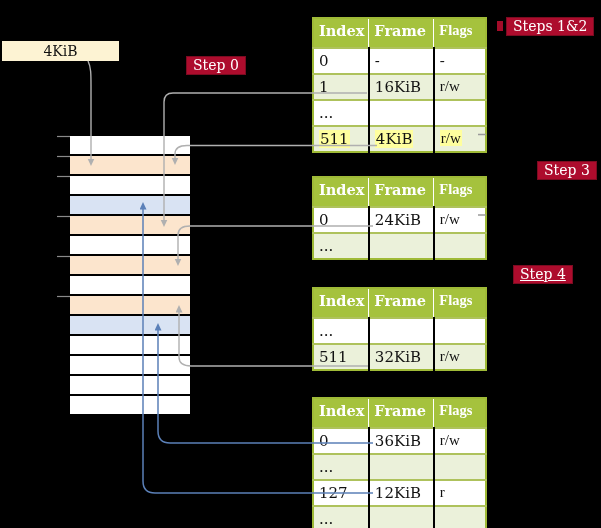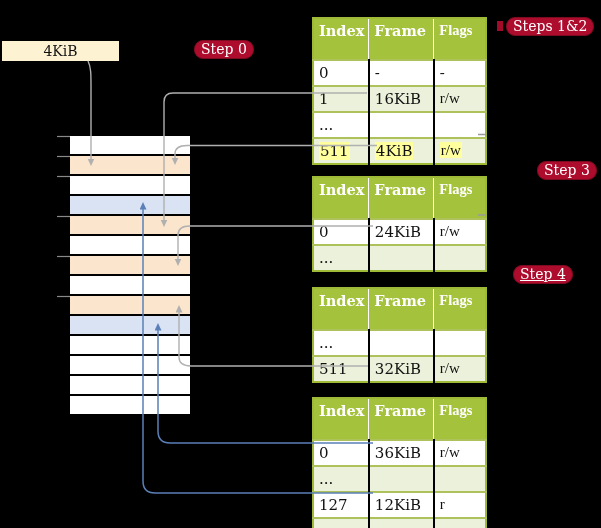--- a/index.html
+++ b/index.html
@@ -9,41 +9,41 @@
   }
   
   .page-box{
     position:absolute;left:2px;top:41px;width:117px;height:20px;
     background:#fdf3d3;color:#111;font-size:14px;
     display:flex;align-items:center;justify-content:center;
   }
   
   .chip{
     position:absolute;background:#ad0c2d;border:1.5px solid #7c0b21;
-    border-radius:9px;color:#fff;font-size:14px;line-height:17px;
+    border-radius:0;color:#fff;font-size:14px;line-height:17px;
     padding:0 6px;white-space:nowrap;
   }
   .chip-frag{
     position:absolute;left:497px;top:21px;width:6px;height:10px;
     background:#a30c29;
   }
   
   .memcol{position:absolute;left:70px;top:136px;width:120px;}
   .memrow{height:20px;box-sizing:border-box;border-bottom:2px solid #000;}
   .memrow.white{background:#ffffff;}
   .memrow.peach{background:#fce5cd;}
   .memrow.blue{background:#d9e3f3;}
   
   table.ptable{
     position:absolute;left:312px;border-collapse:collapse;
     background:#fff;border:2px solid #9fba37;table-layout:fixed;
   }
   .ptable th{
     background:#a5c23d;color:#fff;font-weight:bold;font-size:14.5px;
-    text-align:left;padding:3px 4px 20px 5px;border:1.5px solid #fff;
+    text-align:left;padding:3px 4px 8px 5px;border:1.5px solid #fff;
     white-space:nowrap;overflow:hidden;
   }
   .ptable td{
     font-size:15px;color:#111;text-align:left;padding:1px 4px 2px 5px;
     height:21px;border-top:2px solid #aec25c;border-right:2px solid #000;
     white-space:nowrap;overflow:hidden;
   }
   .ptable td:last-child{border-right:none;}
   .ptable tr.alt td{background:#ebf1da;}
   .c1{width:44px;}.c2{width:54px;margin-top:19px;}.c3{width:41px;font-family:Liberation Serif, serif;}
@@ -54,21 +54,21 @@
 <body>
 
 <div class="canvas">
 
   <div class="page-box">
     <span>4KiB</span>
   </div>
 
   <span class="chip" style="left:506px;top:17px;">Steps 1&amp;2</span>
   <span class="chip-frag"></span>
-  <span class="chip" style="left:186px;top:40px;margin-left:8px;">Step 0</span>
+  <span class="chip" style="left:186px;top:56px;">Step 0</span>
   <span class="chip" style="left:517px;top:161px;margin-left:20px;">Step 3</span>
   <span class="chip" style="left:513px;top:265px;text-decoration:underline;">Step 4</span>
 
   <div class="memcol">
     <div class="memrow white"></div>
     <div class="memrow peach"></div>
     <div class="memrow white"></div>
     <div class="memrow blue"></div>
     <div class="memrow peach"></div>
     <div class="memrow white"></div>

